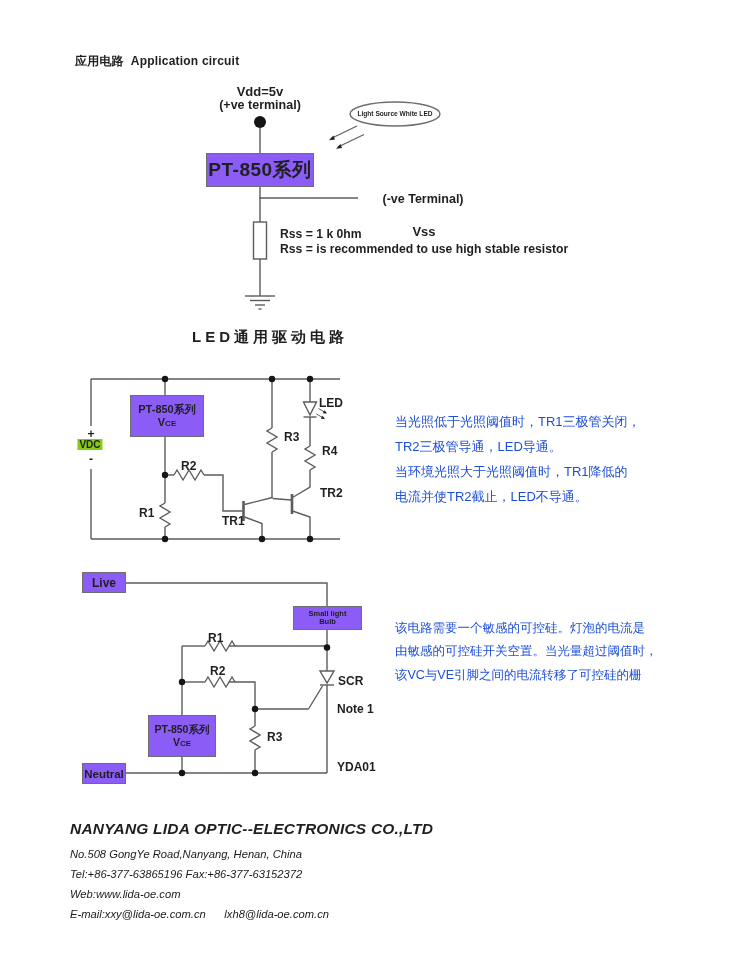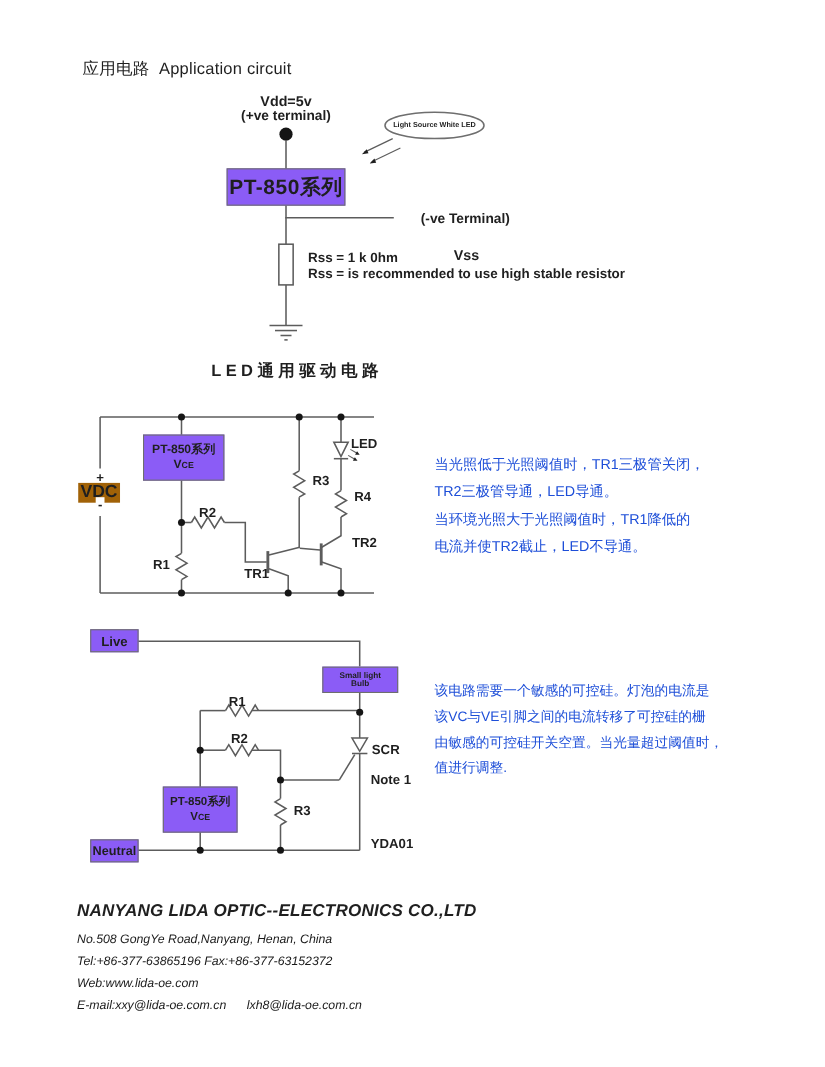--- a/index.html
+++ b/index.html
@@ -9,21 +9,21 @@
   }
   #wiring{position:absolute;left:0;top:0;z-index:1;}
   .abs{position:absolute;z-index:2;}
   .pre{white-space:pre;}
   .ctr{transform:translateX(-50%);text-align:center;}
   .lbl{position:absolute;z-index:2;font-weight:600;font-size:12px;white-space:nowrap;color:#1f1f1f;}
   .cbox{
     position:absolute;z-index:2;background:#8b5cf6;border:1.4px solid #6e6e6e;box-sizing:border-box;
     display:flex;flex-direction:column;align-items:center;justify-content:center;text-align:center;
   }
-  .page-title{font-size:15px;font-weight:400;letter-spacing:0.2px;text-align:right;}
+  .page-title{font-size:12px;font-weight:700;letter-spacing:0.2px;text-align:right;}
   .sensor-big{font-size:19px;font-weight:600;letter-spacing:0.5px;}
   .sensor-sm{font-size:11px;font-weight:600;line-height:13px;}
   .vsub{font-size:8px;font-weight:600;}
   .ellipse-label{
     position:absolute;z-index:2;font-size:6.6px;font-weight:600;white-space:nowrap;
     transform:translateX(-50%);
   }
   .c2-title{font-size:15px;font-weight:600;letter-spacing:4px;white-space:nowrap;}
   .para{position:absolute;z-index:2;color:#1d4ed8;}
   .para1 div{font-size:13px;line-height:25px;white-space:nowrap;}
@@ -153,21 +153,21 @@
 <div class="lbl" style="left:280px;top:242px;font-size:12.2px;">Rss = is recommended to use high stable resistor</div>
 
 <div class="abs c2-title" style="left:192px;top:328px;">LED通用驱动电路</div>
 
 <div class="cbox sensor-sm" style="left:130px;top:395px;width:74px;height:42px;">
   <div>PT-850系列</div>
   <div><span>V</span><span class="vsub">CE</span></div>
 </div>
 
 <div class="lbl ctr" style="left:91px;top:427px;background:#fff;padding:0 2px;">+</div>
-<div class="lbl ctr" style="left:90px;top:439px;font-size:16px;font-weight:700;background:#a16207;padding:0 2px;">VDC</div>
+<div class="lbl ctr" style="left:90px;top:439px;font-size:10px;font-weight:700;background:#84cc16;padding:0 2px;">VDC</div>
 <div class="lbl ctr" style="left:91px;top:452px;background:#fff;padding:0 2px;">-</div>
 
 <div class="lbl" style="left:181px;top:459px;">R2</div>
 <div class="lbl" style="left:139px;top:506px;">R1</div>
 <div class="lbl" style="left:222px;top:514px;">TR1</div>
 <div class="lbl" style="left:284px;top:430px;">R3</div>
 <div class="lbl" style="left:322px;top:444px;">R4</div>
 <div class="lbl" style="left:319px;top:396px;">LED</div>
 <div class="lbl" style="left:320px;top:486px;">TR2</div>
 
@@ -191,22 +191,21 @@
 <div class="lbl" style="left:337px;top:702px;">Note 1</div>
 
 <div class="cbox sensor-sm" style="left:148px;top:715px;width:68px;height:42px;font-size:10.5px;">
   <div>PT-850系列</div>
   <div><span>V</span><span class="vsub">CE</span></div>
 </div>
 <div class="cbox term-box" style="left:82px;top:763px;width:44px;height:21px;font-size:11.5px;">Neutral</div>
 
 <div class="para para2" style="left:395px;top:617px;width:345px;">
   <div>该电路需要一个敏感的可控硅。灯泡的电流是</div>
+  <div>由敏感的可控硅开关空置。当光量超过阈值时，</div>
   <div>该VC与VE引脚之间的电流转移了可控硅的栅</div>
-  <div>由敏感的可控硅开关空置。当光量超过阈值时，</div>
-  <div>值进行调整.</div>
 </div>
 
 <div class="abs footer-co" style="left:70px;top:820px;">NANYANG LIDA OPTIC--ELECTRONICS CO.,LTD</div>
 <div class="abs footer-ln" style="left:70px;top:848px;">No.508 GongYe Road,Nanyang, Henan, China</div>
 <div class="abs footer-ln" style="left:70px;top:868px;">Tel:+86-377-63865196 Fax:+86-377-63152372</div>
 <div class="abs footer-ln" style="left:70px;top:888px;">Web:www.lida-oe.com</div>
 <div class="abs footer-ln" style="left:70px;top:908px;">E-mail:xxy@lida-oe.com.cn      lxh8@lida-oe.com.cn</div>
 
 </body></html>

